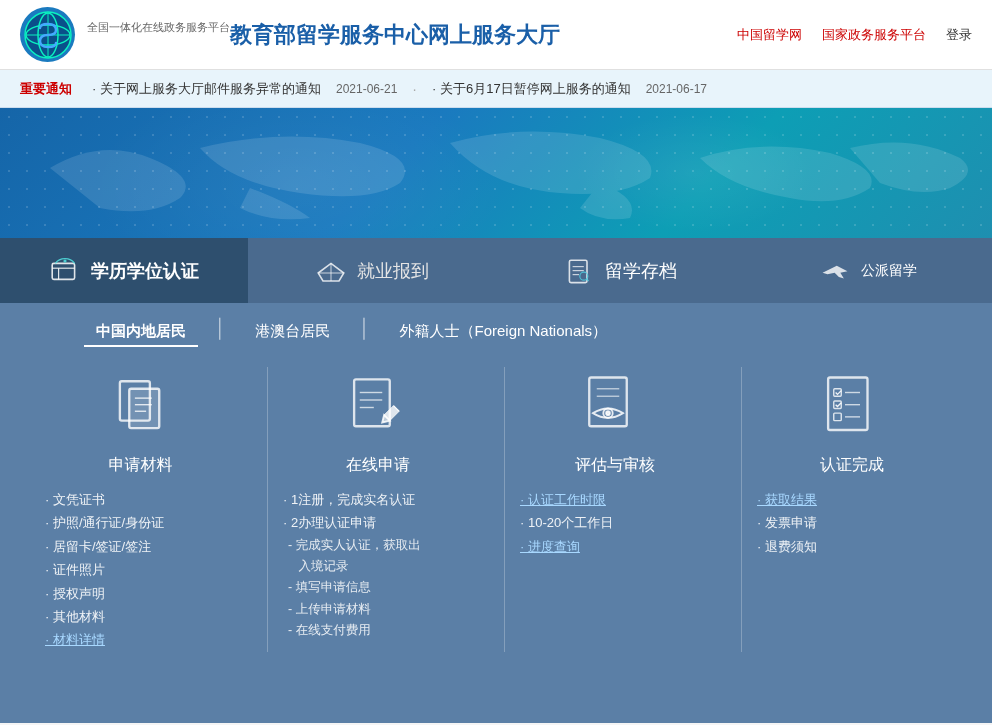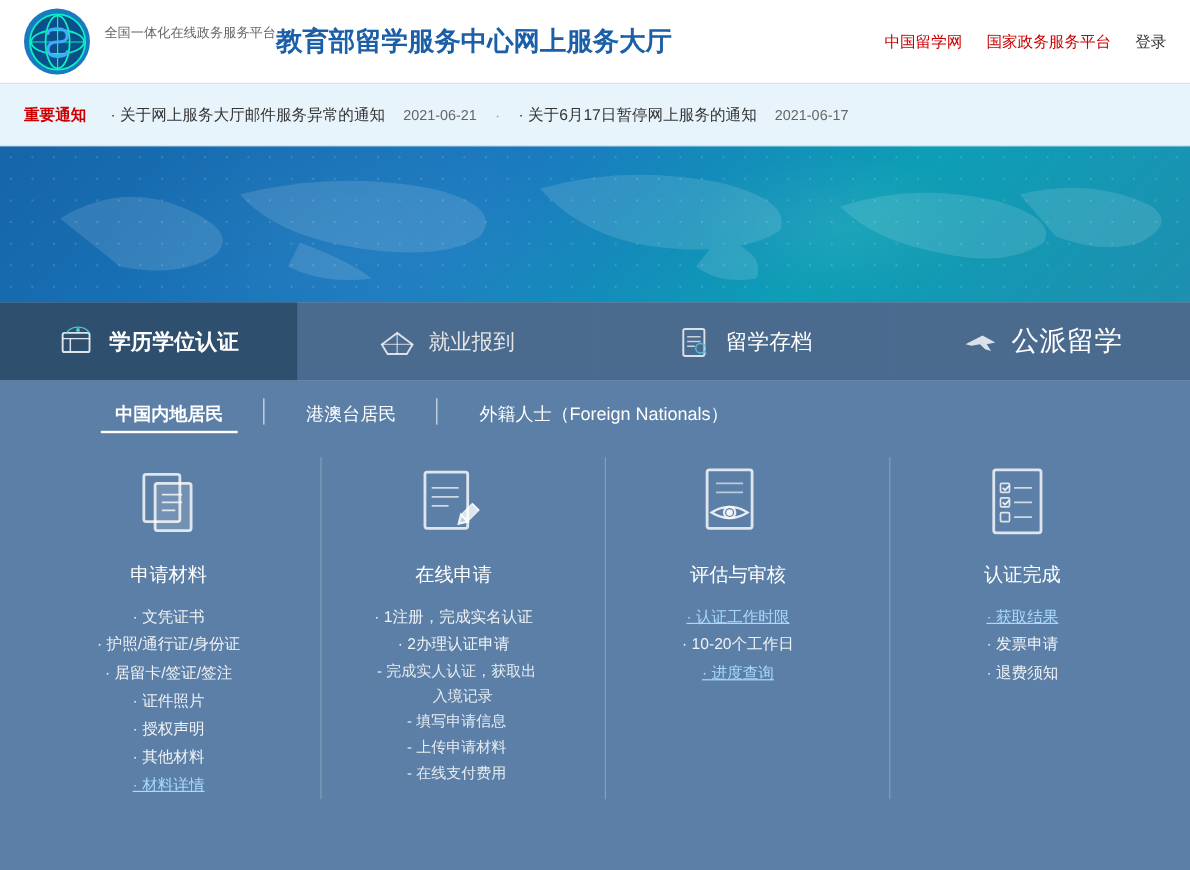--- a/index.html
+++ b/index.html
@@ -66,21 +66,21 @@
     }
 
     
     .notice-bar {
       background: #e8f4fb;
       padding: 8px 20px;
       display: flex;
       align-items: center;
       gap: 20px;
       font-size: 13px;
-      height: 52px;
+      height: 38px;
       border-bottom: 1px solid #cde;
     }
     .notice-label {
       color: #c00;
       font-weight: bold;
       white-space: nowrap;
     }
     .notice-item {
       display: flex;
       align-items: center;
@@ -215,21 +215,21 @@
       stroke-width: 2;
     }
     .step-label {
       color: #fff;
       font-size: 16px;
       margin-bottom: 12px;
       font-weight: 500;
     }
     .step-details {
       width: 100%;
-      text-align: center;
+      text-align: left;
     }
     .step-detail-item {
       color: rgba(255,255,255,0.9);
       font-size: 13px;
       line-height: 1.8;
     }
     .step-detail-item.link {
       color: #a8d8ff;
       text-decoration: underline;
       cursor: pointer;
@@ -337,21 +337,21 @@
       <line x1="29" y1="27" x2="32" y2="30" stroke="rgba(80,200,220,0.9)" stroke-width="1.5"></line>
     </svg>
     <span style="color:#fff;font-size:18px;font-weight:500;">留学存档</span>
   </div>
 
   <div class="tab-item" style="background:#4a6a8e;">
     <svg class="tab-icon" viewBox="0 0 45 35" fill="none" xmlns="http://www.w3.org/2000/svg">
 
       <path d="M5 20 L25 10 L40 18 L30 20 L35 28 L28 26 L22 20 L12 22 Z" fill="rgba(255,255,255,0.8)" stroke="none"></path>
     </svg>
-    <span style="color:#fff;font-size:23px;font-weight:500;">公派留学</span>
+    <span style="color:#fff;font-size:14px;font-weight:500;">公派留学</span>
   </div>
 </div>
 
 <div class="main-content">
 
   <div class="sub-tabs">
     <span class="sub-tab active">中国内地居民</span>
     <span class="sub-tab-sep">│</span>
     <span class="sub-tab">港澳台居民</span>
     <span class="sub-tab-sep">│</span>

